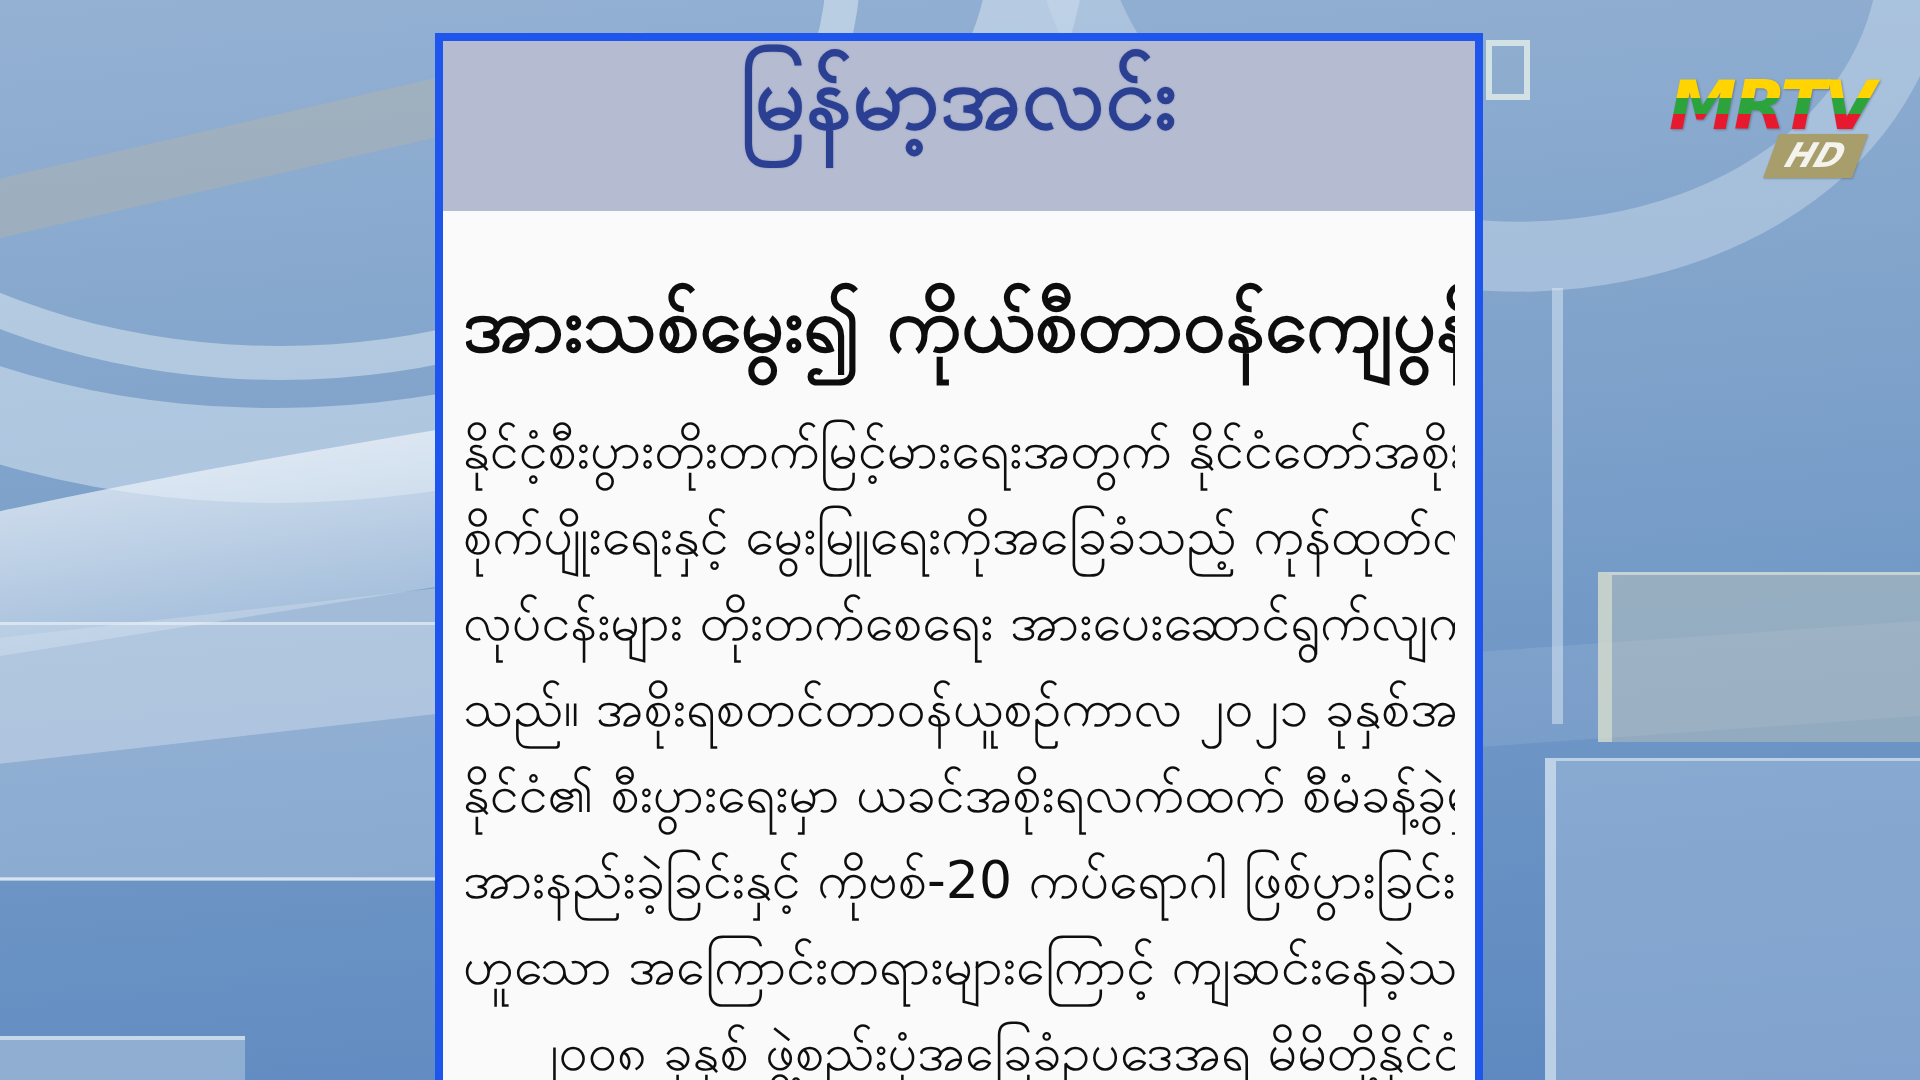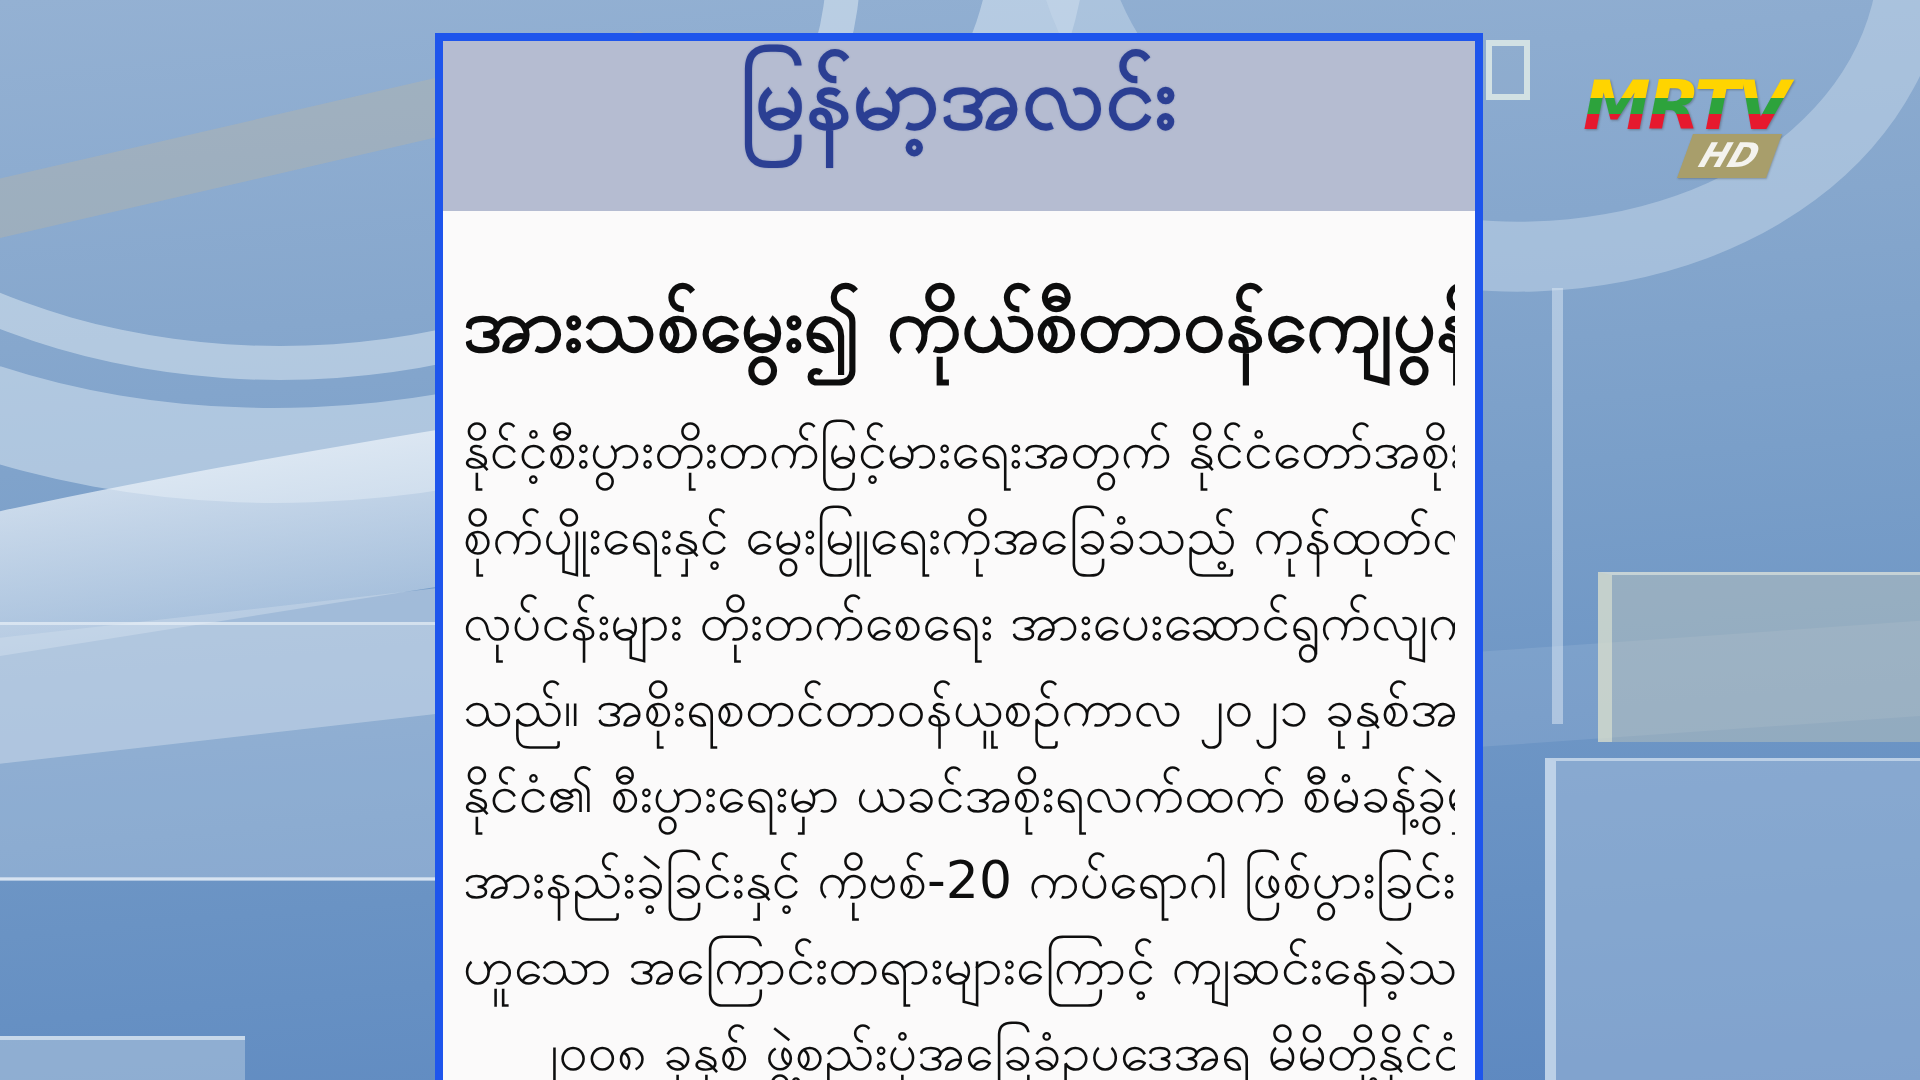--- a/index.html
+++ b/index.html
@@ -147,21 +147,21 @@
   }
   .body-line.paragraph-start {
     text-align: left;
     text-align-last: left;
     padding-left: 70px;
   }
 
   
   .channel-logo {
     position: absolute;
-    left: 1583px; top: 76px;
+    left: 1669px; top: 76px;
     width: 230px; height: 110px;
     z-index: 3;
   }
   .mrtv-wordmark {
     font-size: 68px;
     font-weight: 800;
     font-style: italic;
     letter-spacing: -3px;
     line-height: 60px;
     background: linear-gradient(180deg,

